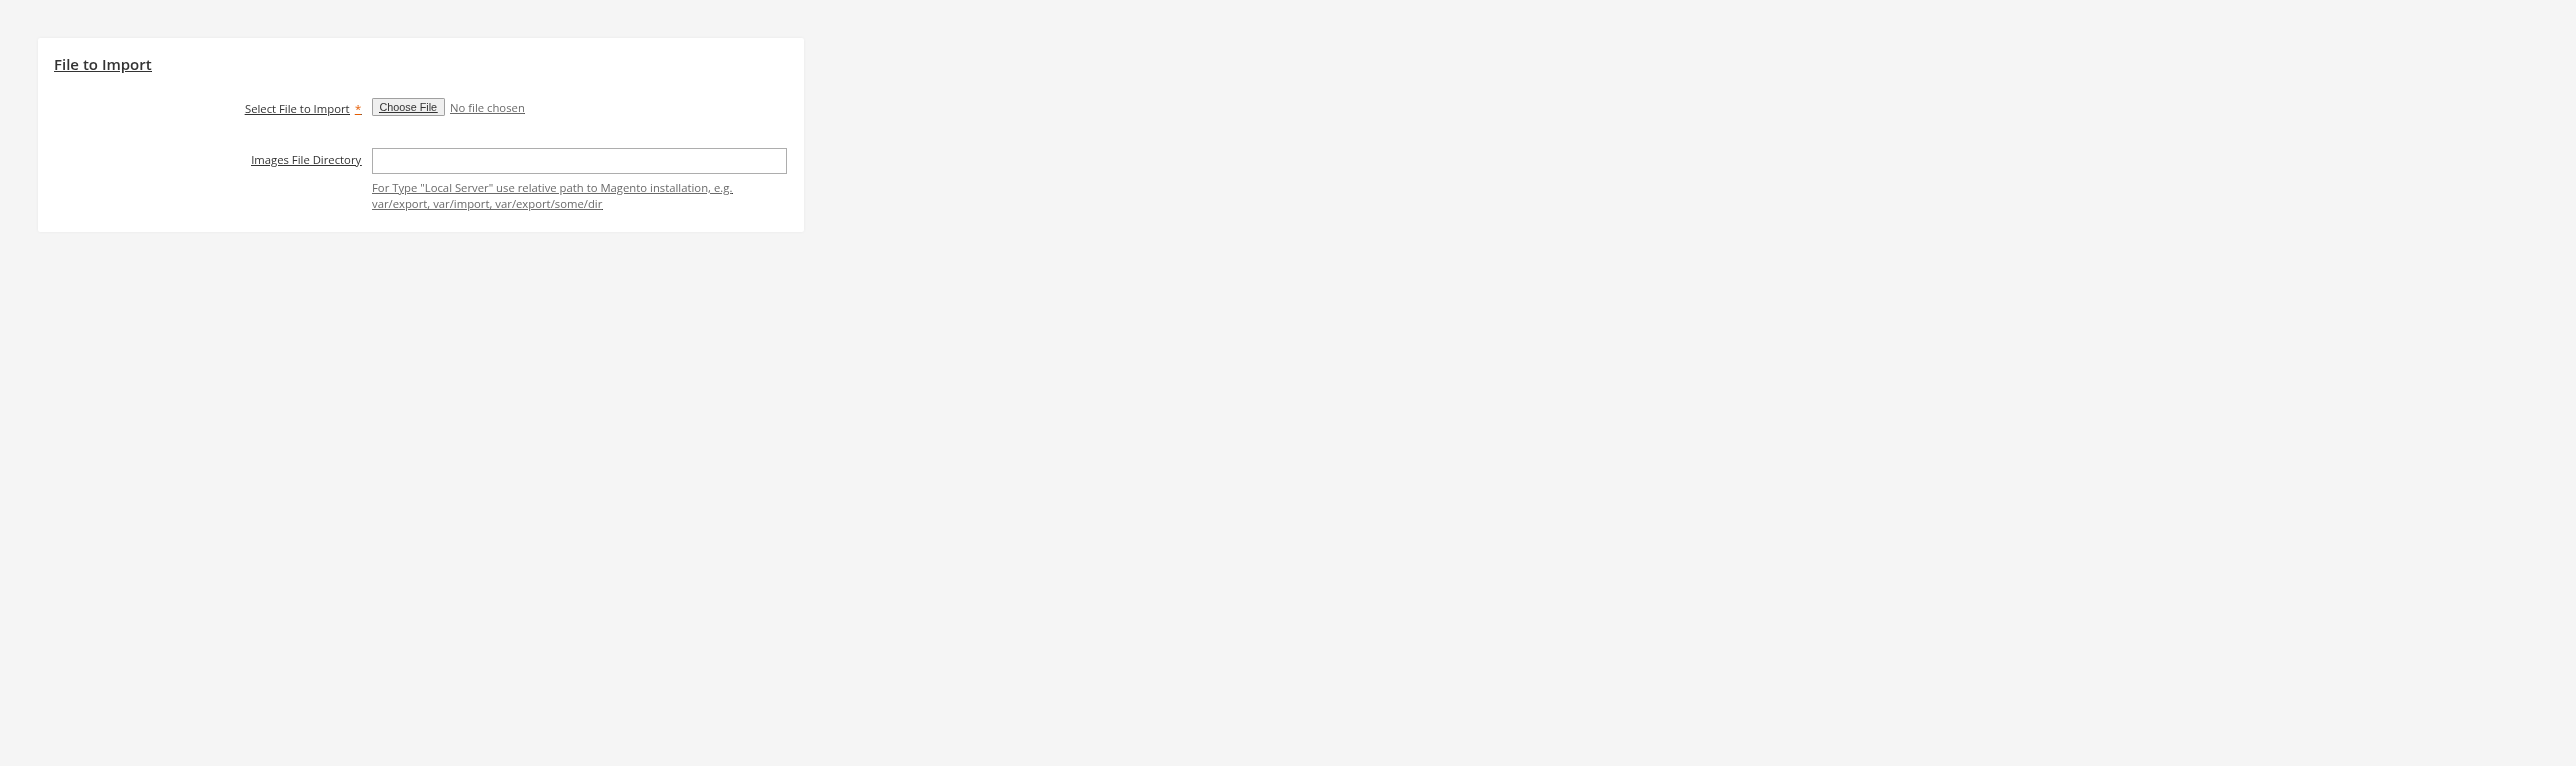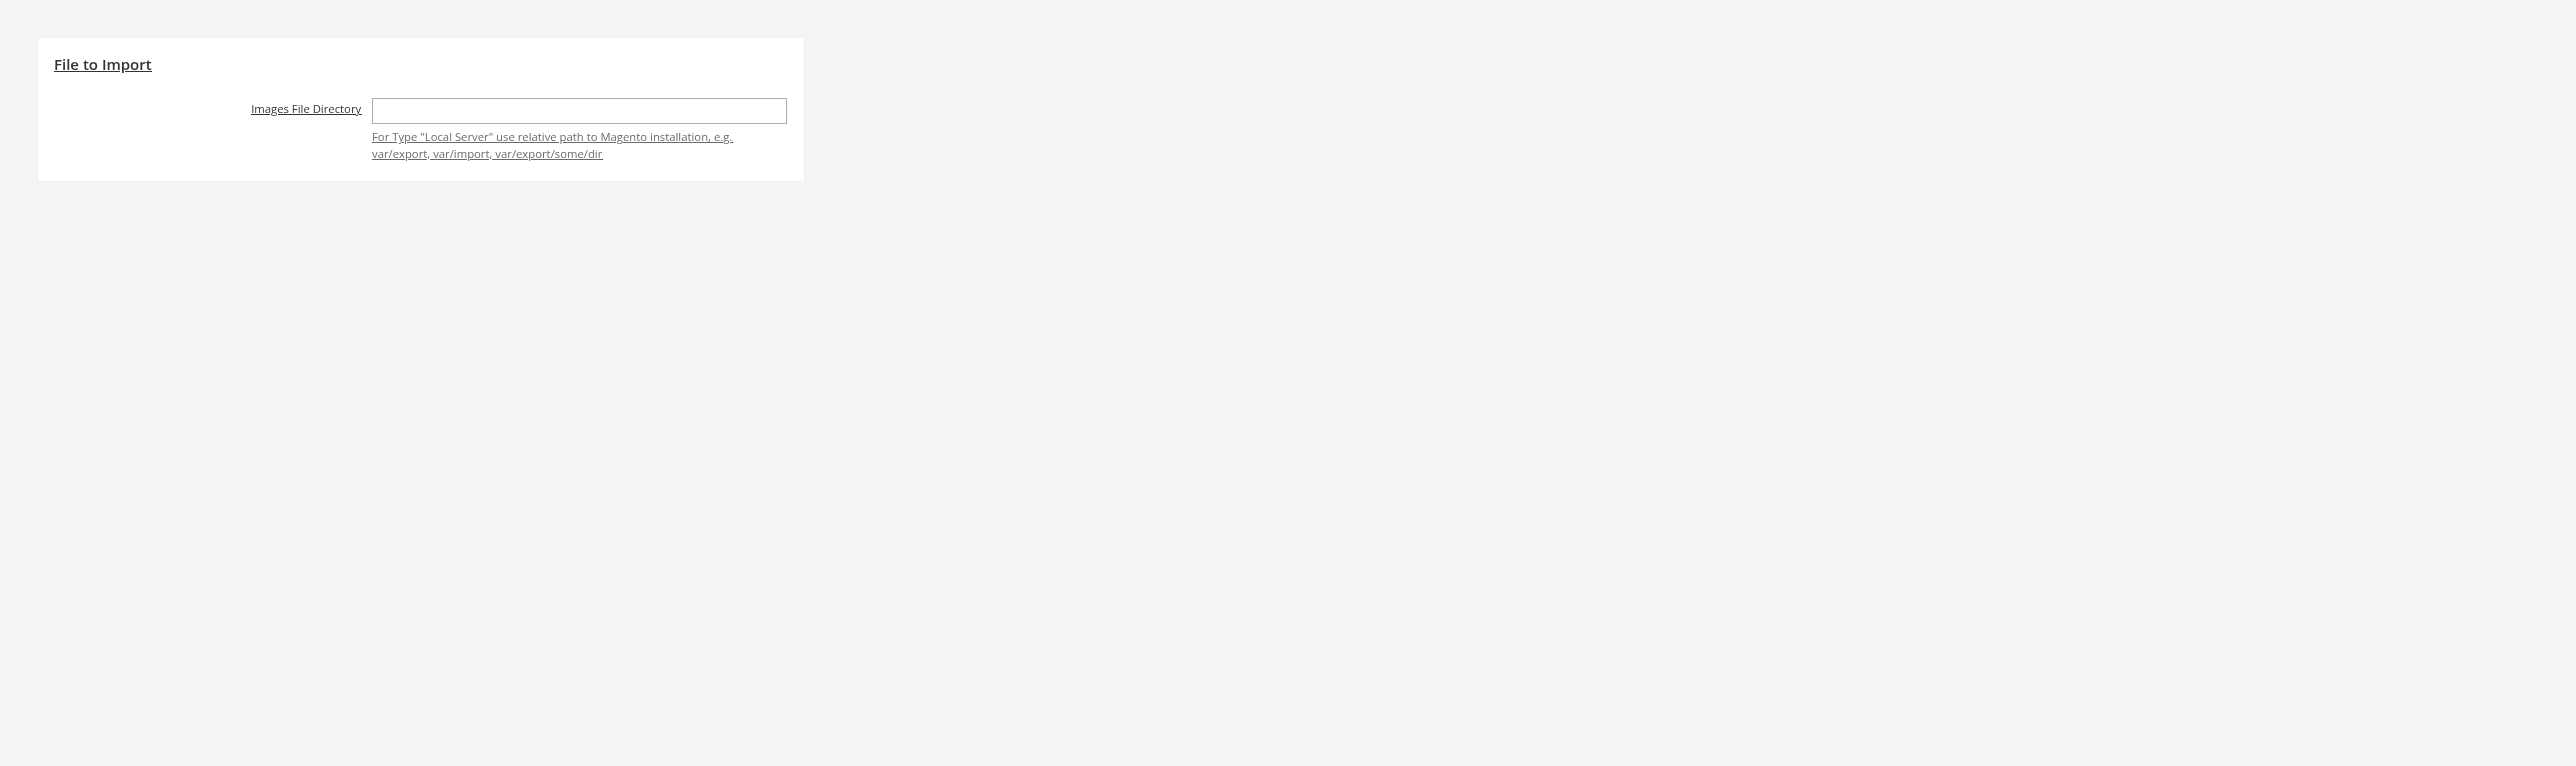--- a/index.html
+++ b/index.html
@@ -89,20 +89,32 @@
       width: 415px;
       line-height: 1.45;
     }
   </style>
 </head>
 <body>
 
 <div class="panel">
   <h2 class="panel-title">File to Import</h2>
 
+  <div class="form-row">
+    <div class="form-label-col">
+      <span>Select File to Import</span>
+      <span class="required-mark">*</span>
+    </div>
+    <div class="form-control-col">
+      <div class="file-line">
+        <button class="choose-file-btn">Choose File</button>
+        <span class="no-file-text">No file chosen</span>
+      </div>
+    </div>
+  </div>
 
   <div class="form-row">
     <div class="form-label-col">
       <span>Images File Directory</span>
     </div>
     <div class="form-control-col">
       <input type="text" class="text-input" value="" style="">
       <div class="field-hint">For Type "Local Server" use relative path to Magento installation, e.g. var/export, var/import, var/export/some/dir</div>
     </div>
   </div>

